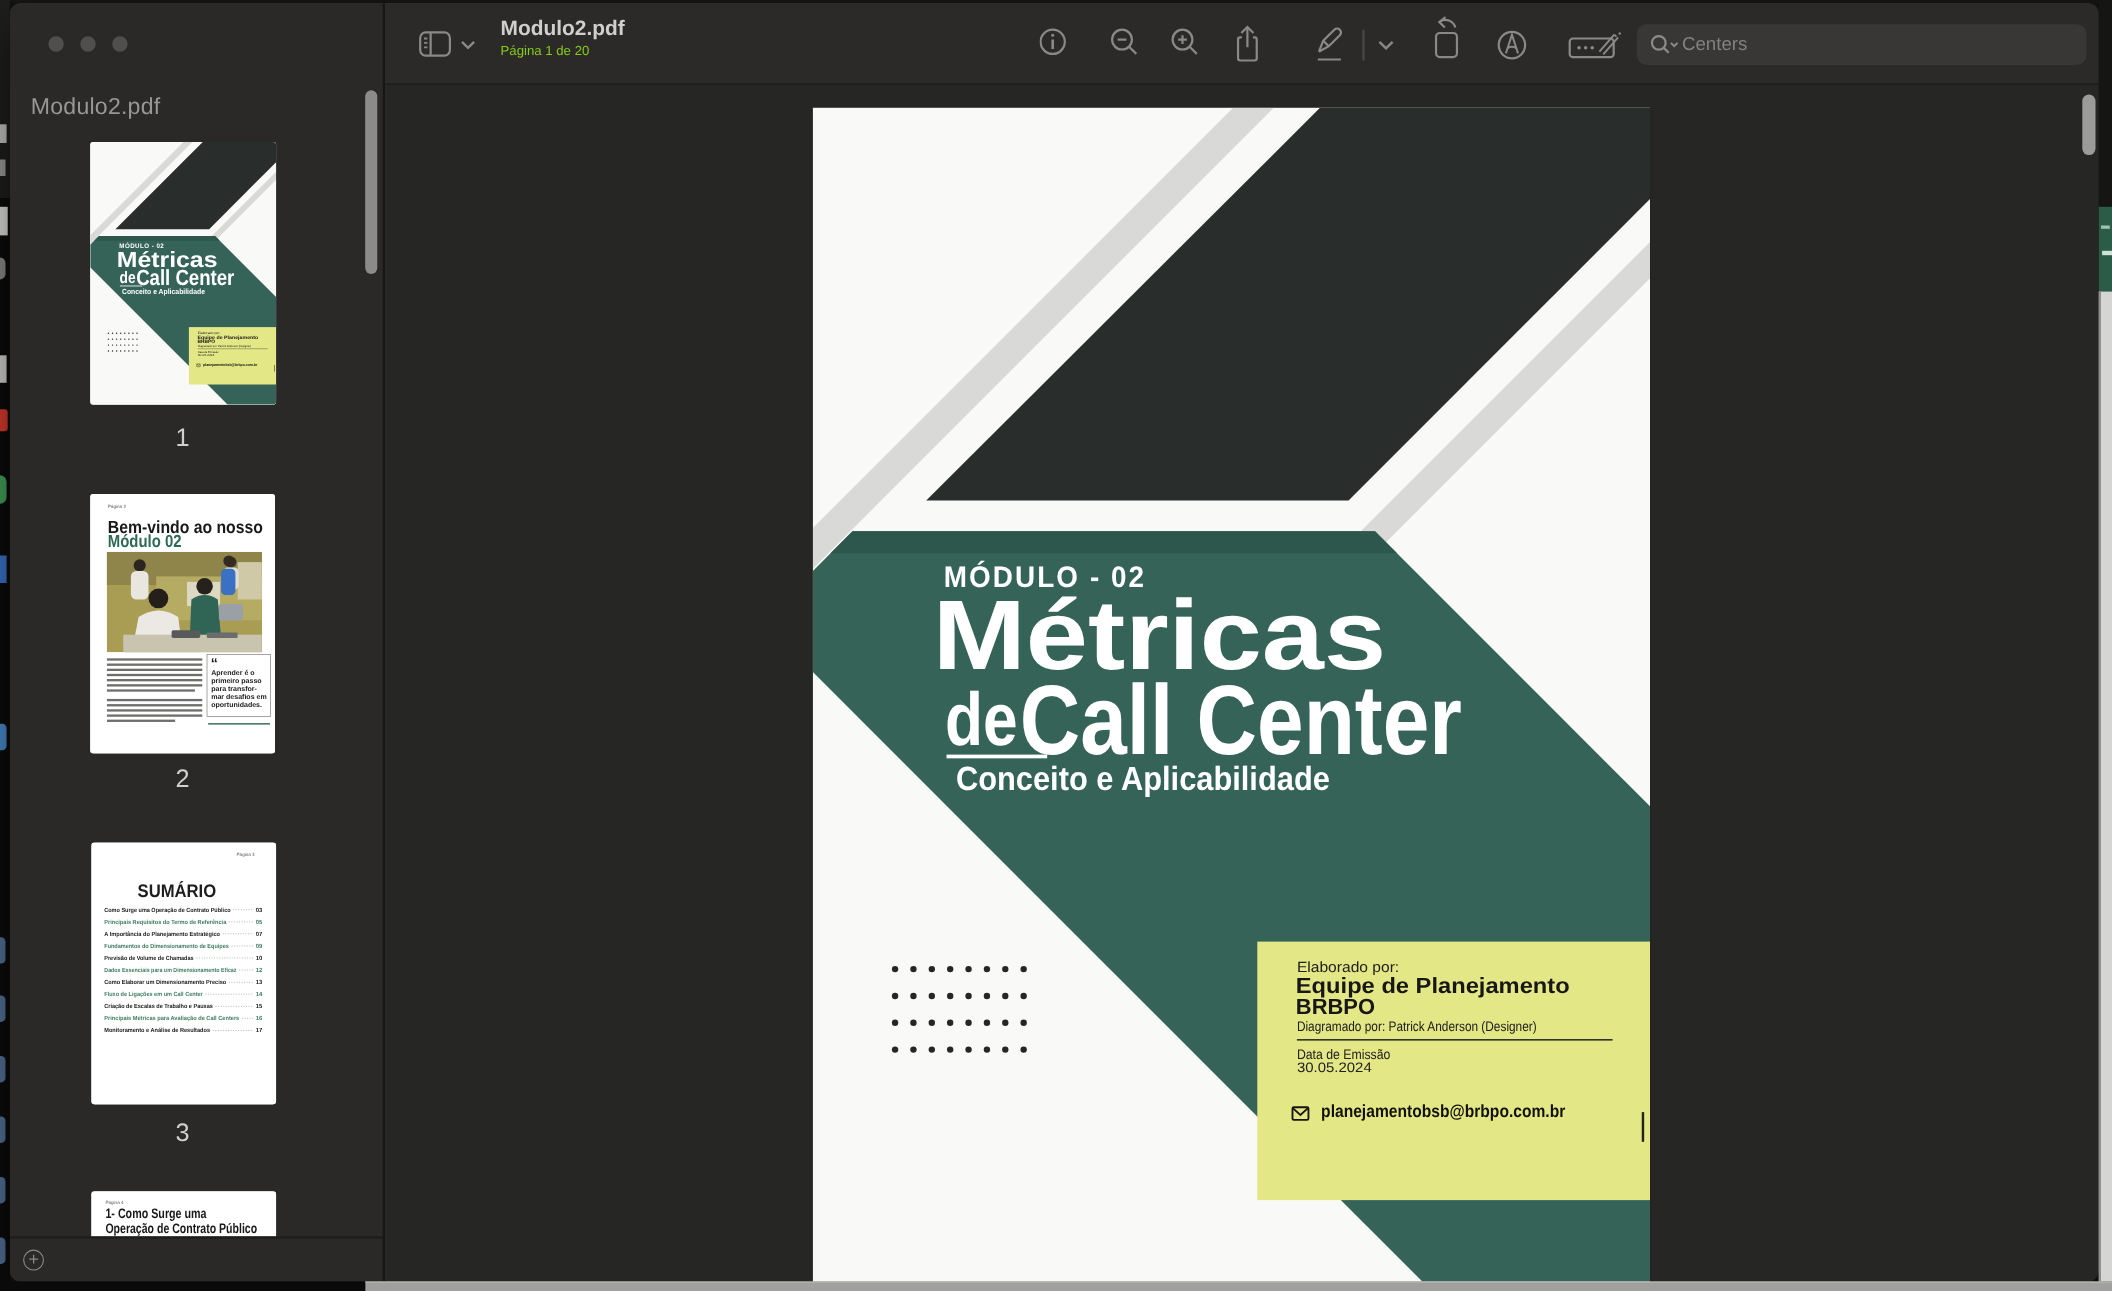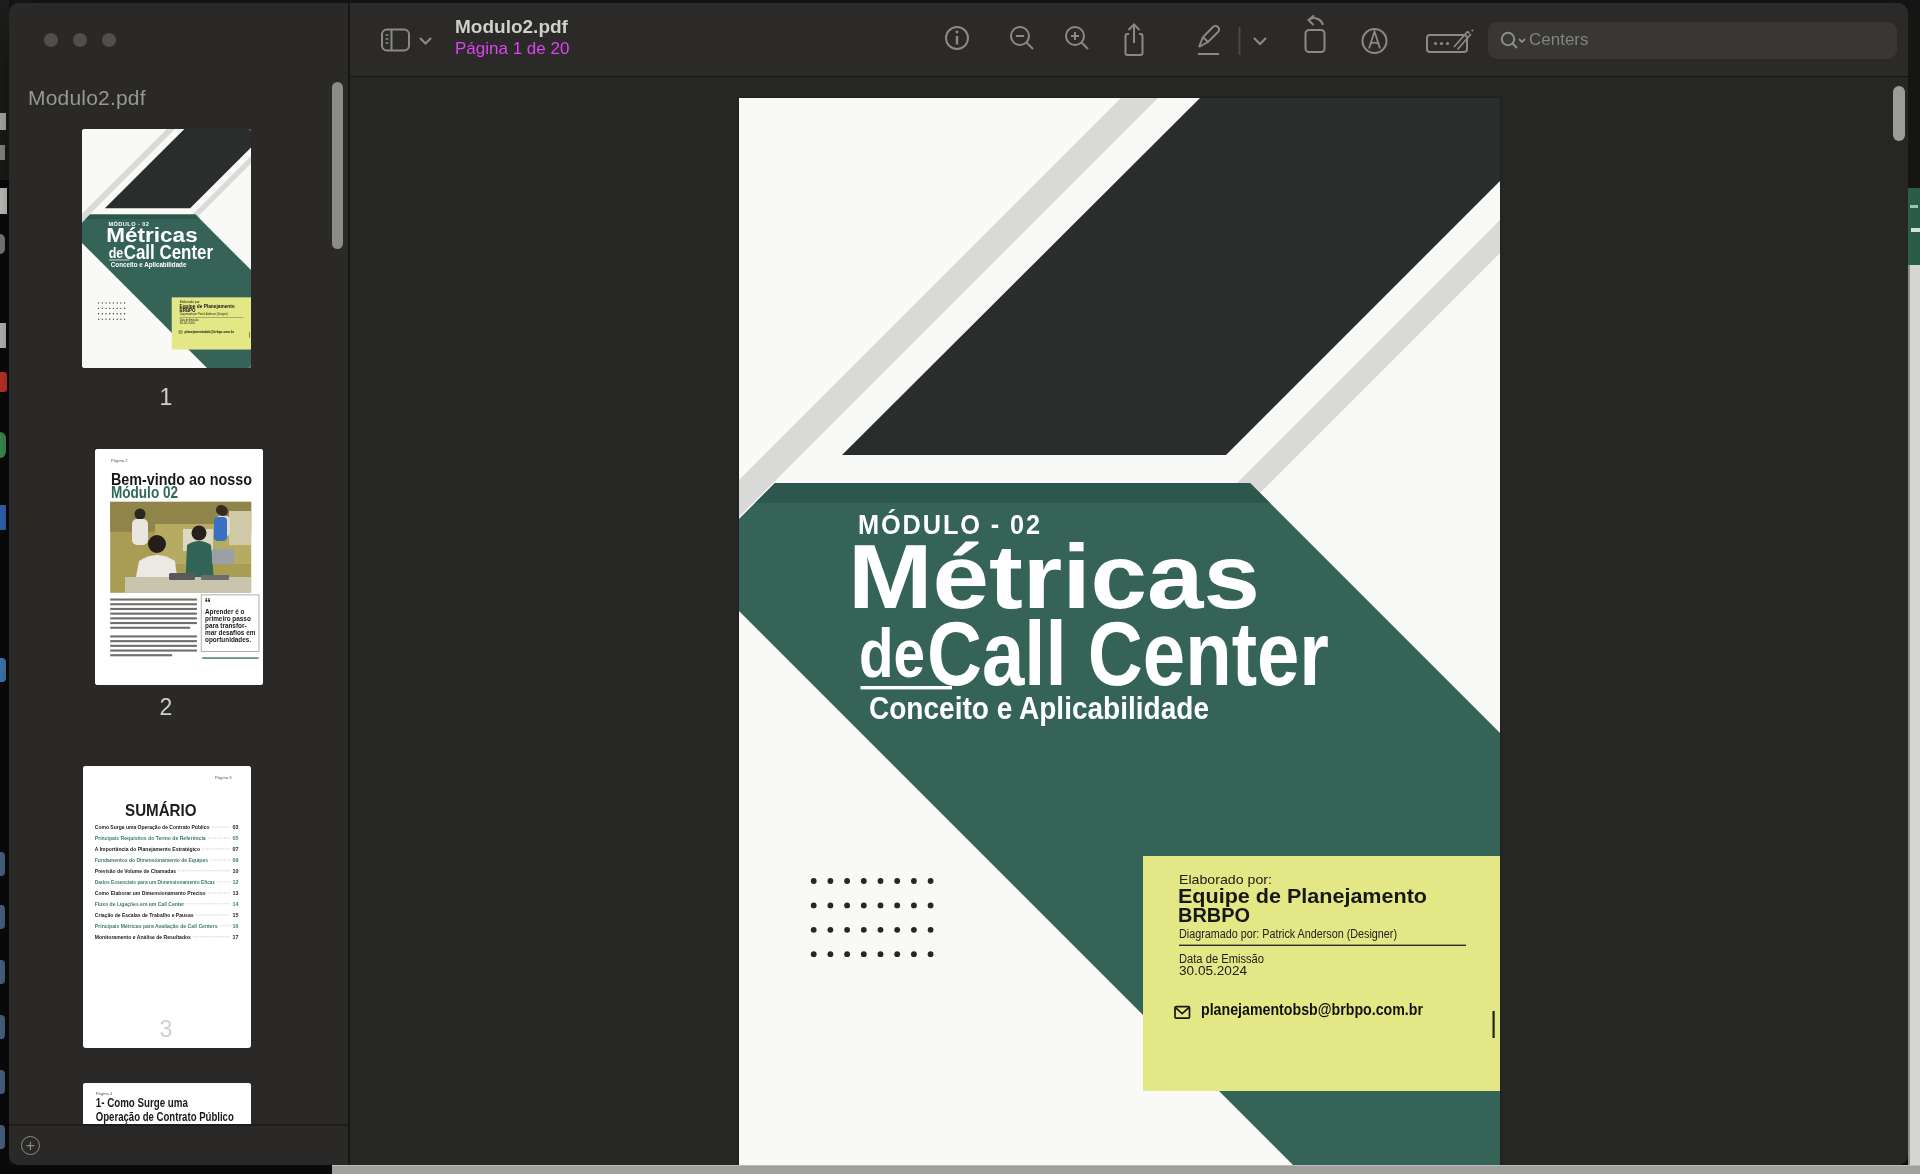--- a/index.html
+++ b/index.html
@@ -19,21 +19,21 @@
   .tl { position:absolute; width:14px; height:14px; border-radius:50%; background:#504f4d; top:30px; }
   #sblabel { position:absolute; left:19px; top:83px; font-size:21px; font-weight:500; color:#979795; letter-spacing:.2px; }
   .thumbwrap { position:absolute; background:#fff; border-radius:3px; overflow:hidden; }
   .pagenum { position:absolute; width:200px; text-align:center; font-size:23px; color:#d0d0ce; }
   #sbscroll { position:absolute; left:323px; top:79px; width:11px; height:167px; border-radius:6px; background:#8b8b89; }
   #sbbottom { position:absolute; left:0; bottom:0; width:339px; height:41px; border-top:2px solid #1d1d1c; background:#2a2928; }
   #plusbtn { position:absolute; left:12px; bottom:10px; width:19px; height:19px; border:1.5px solid #8a8a88; border-radius:50%; color:#8a8a88; font-size:16px; line-height:17px; text-align:center; }
   #mainscroll { position:absolute; right:3px; top:9px; width:12px; height:55px; border-radius:6px; background:#9b9b99; }
   
   #tbtitle { position:absolute; left:105px; top:13px; font-size:19px; font-weight:700; color:#cfcfcd; }
-  #tbsub { position:absolute; left:105px; top:36px; font-size:17px; font-weight:400; color:#d946ef; }
+  #tbsub { position:absolute; left:105px; top:36px; font-size:12px; font-weight:400; color:#84cc16; }
   #searchbox { position:absolute; right:11px; top:19px; width:409px; height:37px; background:#383736; border-radius:9px; color:#8c8c8a; }
   #searchbox span.txt { position:absolute; left:41px; top:8px; font-size:17px; color:#82827f; }
   
   #topstrip { position:absolute; left:0; top:0; width:1920px; height:3px; background:#161616; }
   #leftstrip { position:absolute; left:0; top:0; width:9px; height:1174px; background:#131312; }
   #rightsliver { position:absolute; left:1908px; top:0; width:12px; height:1174px; background:#151514; }
   #bottomstrip { position:absolute; left:332px; top:1165px; width:1588px; height:9px; background:#a0a09e; border-top:1px solid #bcbcba; }
   #bottomleft { position:absolute; left:0; top:1165px; width:332px; height:9px; background:#0a0a0a; }
 </style>
 </head>
@@ -119,21 +119,21 @@
       <div class="tl" style="left:64px;"></div>
       <div class="tl" style="left:93px;"></div>
       <div id="sblabel">Modulo2.pdf</div>
 
       <div class="thumbwrap" id="th1" style="left:73px;top:126px;width:169px;height:239px;">
         <svg width="169" height="239" viewBox="0 0 761 1076">
             <use href="#cover"></use>
           </svg>
       </div>
       <div class="pagenum" style="left:57px;top:381px;">1</div>
-      <div class="thumbwrap" id="th2" style="left:86px;top:446px;width:168px;height:236px;">
+      <div class="thumbwrap" id="th2" style="left:73px;top:446px;width:168px;height:236px;">
         <svg width="168" height="236" viewBox="0 0 168 236" font-family="Liberation Sans, sans-serif">
           <rect width="168" height="236" fill="#fff"></rect>
           <text x="16" y="13" font-size="4.2" fill="#555">Página 2</text>
           <text x="16" y="35.5" font-size="16" font-weight="700" fill="#181818" textLength="141" lengthAdjust="spacingAndGlyphs">Bem-vindo ao nosso</text>
           <text x="16" y="48.5" font-size="16" font-weight="700" fill="#2d6a55" textLength="67" lengthAdjust="spacingAndGlyphs">Módulo 02</text>
 
           <g>
             <rect x="15.2" y="52.8" width="141" height="91" fill="#a99c53"></rect>
             <rect x="15.2" y="52.8" width="141" height="30" fill="#8f854a"></rect>
             <rect x="60" y="75" width="96" height="40" fill="#b5ab62"></rect>
@@ -179,21 +179,21 @@
             <text x="110" y="164.5">Aprender é o</text>
             <text x="110" y="171.7">primeiro passo</text>
             <text x="110" y="178.9">para transfor-</text>
             <text x="110" y="186.1">mar desafios em</text>
             <text x="110" y="193.3">oportunidades.</text>
           </g>
           <rect x="107.2" y="208.4" width="56.3" height="1.3" fill="#2d6a55"></rect>
         </svg>
       </div>
       <div class="pagenum" style="left:57px;top:691px;">2</div>
-      <div class="thumbwrap" id="th3" style="left:74px;top:763px;width:168px;height:282px;">
+      <div class="thumbwrap" id="th3" style="left:74px;top:763px;width:168px;height:238px;">
         <svg width="168" height="238" viewBox="0 0 168 238" font-family="Liberation Sans, sans-serif">
           <rect width="168" height="238" fill="#fff"></rect>
           <text x="132" y="12.5" font-size="4.2" fill="#555">Página 3</text>
           <text x="77.8" y="49.5" font-size="16.5" font-weight="700" fill="#1d1d1d" text-anchor="middle" textLength="71.5" lengthAdjust="spacingAndGlyphs">SUMÁRIO</text>
           <g font-size="5.4" font-weight="700">
             <g fill="#222">
               <text x="11.8" y="62.8" textLength="114.8" lengthAdjust="spacingAndGlyphs">Como Surge uma Operação de Contrato Público</text>
               <text x="155.5" y="62.8" text-anchor="end">03</text>
               <text x="11.8" y="84.7" textLength="105.2" lengthAdjust="spacingAndGlyphs">A Importância do Planejamento Estratégico</text>
               <text x="155.5" y="84.7" text-anchor="end">07</text>

